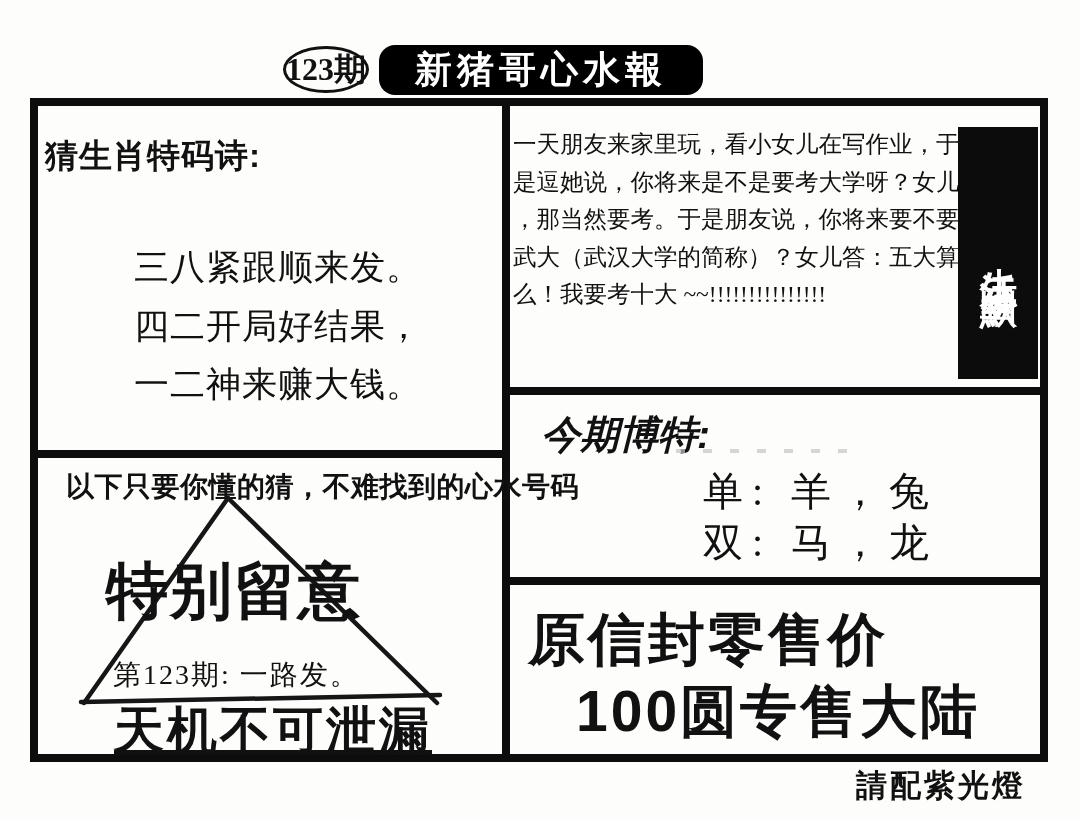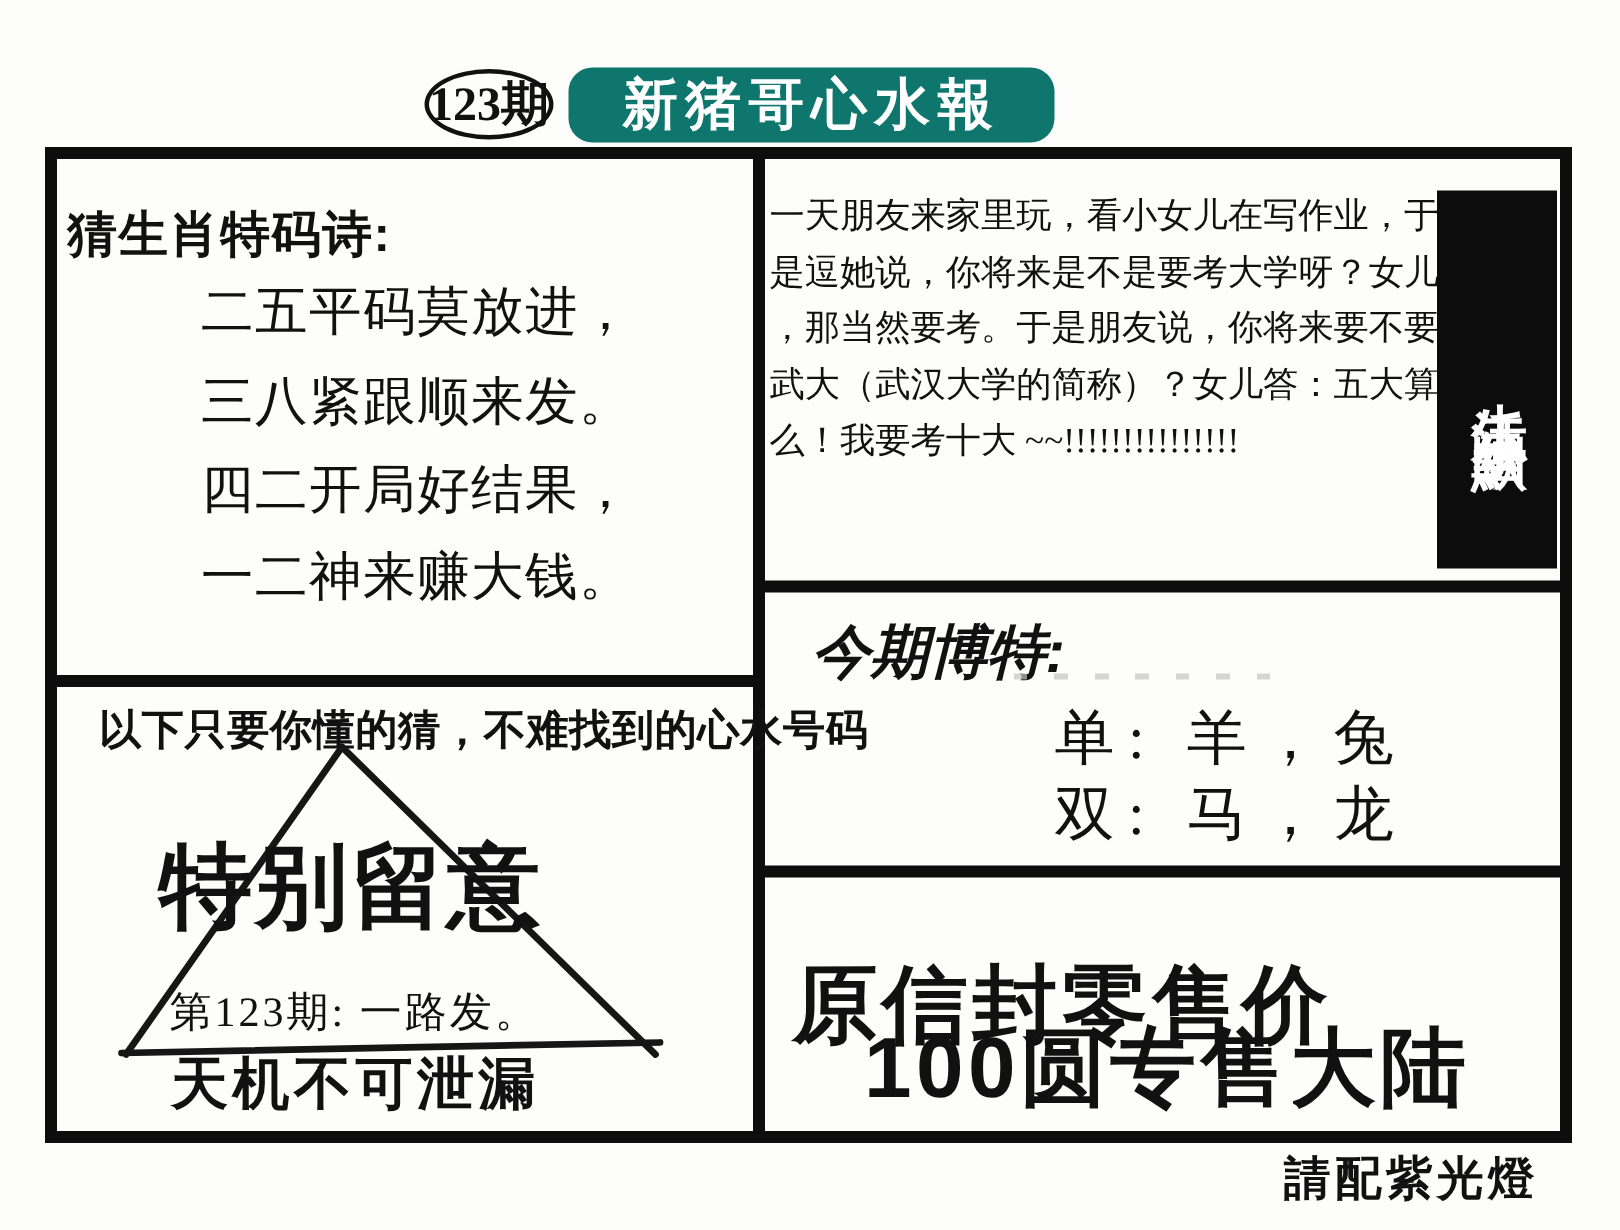--- a/index.html
+++ b/index.html
@@ -14,21 +14,21 @@
 
   
   .issue-oval {
     left:283px; top:46px; width:86px; height:47px;
     border:3.5px solid #111; border-radius:50%;
     display:flex; align-items:center; justify-content:center;
     font-size:32px; font-weight:700; box-sizing:border-box;
   }
   .title-badge {
     left:379px; top:45px; width:324px; height:50px;
-    background:#0f766e; border-radius:16px;
+    background:#000000; border-radius:16px;
     display:flex; align-items:center; justify-content:center;
     color:#fff; font-size:37px; font-weight:bold; letter-spacing:5px;
   }
 
   
   .main-frame {
     left:30px; top:98px; width:1018px; height:664px;
     border:8px solid #0d0d0d; box-sizing:border-box;
   }
   .divider { background:#0d0d0d; }
@@ -57,49 +57,48 @@
   .bote-title { left:541px; top:408px; font-size:39px; font-weight:bold;font-style:italic; }
   .smudge {
     left:676px; top:449px; width:175px; height:4px; opacity:.7;
     background:repeating-linear-gradient(90deg,#c4c4c4 0 9px,transparent 9px 27px);
   }
   .pick-line { font-size:40px; letter-spacing:9px; white-space:nowrap; }
   .pick-odd  { left:703px; top:464px; }
   .pick-even { left:703px; top:515px; }
 
   
-  .price1 { left:528px; top:602px; font-size:57px; font-weight:bold; letter-spacing:3px; white-space:nowrap;margin-top:30px; }
+  .price1 { left:528px; top:602px; font-size:57px; font-weight:bold; letter-spacing:3px; white-space:nowrap; }
   .price2 { left:576px; top:674px; font-size:57px; font-weight:bold; letter-spacing:3px; white-space:nowrap; }
 
   
   .special-caption { left:66px; top:468px; font-size:28px; font-weight:bold; letter-spacing:.5px; white-space:nowrap; }
   .triangle-svg { left:38px; top:458px; }
   .special-headline { left:106px; top:549px; font-size:62px; font-weight:bold; letter-spacing:2px; white-space:nowrap; }
   .special-issue { left:113px; top:656px; font-size:28px; letter-spacing:2px; white-space:nowrap; }
-  .special-warning { left:114px; top:697px; font-size:38px; font-weight:bold; letter-spacing:3px; white-space:nowrap; }
+  .special-warning { left:114px; top:697px; font-size:50px; font-weight:bold; letter-spacing:3px; white-space:nowrap;text-decoration:underline; }
 
   
   .footer-note { left:856px; top:765px; font-size:31px; font-weight:600; letter-spacing:3px; white-space:nowrap; }
 </style>
 </head>
 <body>
 
 <div class="canvas">
 
   <div class="abs issue-oval">123期</div>
   <div class="abs title-badge sans">新猪哥心水報</div>
 
   <div class="abs main-frame"></div>
   <div class="abs divider v-div"></div>
   <div class="abs divider h-div-l"></div>
   <div class="abs divider h-div-r1"></div>
   <div class="abs divider h-div-r2"></div>
 
   <div class="abs poem-title sans">猜生肖特码诗:</div>
-  <div class="abs poem-line" style="top:184px;">二五平码莫放进，</div>
   <div class="abs poem-line" style="top:244px;">三八紧跟顺来发。</div>
   <div class="abs poem-line" style="top:303px;">四二开局好结果，</div>
   <div class="abs poem-line" style="top:361px;">一二神来赚大钱。</div>
 
   <div class="abs joke">
     <div>一天朋友来家里玩，看小女儿在写作业，于</div>
     <div>是逗她说，你将来是不是要考大学呀？女儿答</div>
     <div>，那当然要考。于是朋友说，你将来要不要考</div>
     <div>武大（武汉大学的简称）？女儿答：五大算什</div>
     <div>么！我要考十大 ~~!!!!!!!!!!!!!!!</div>

